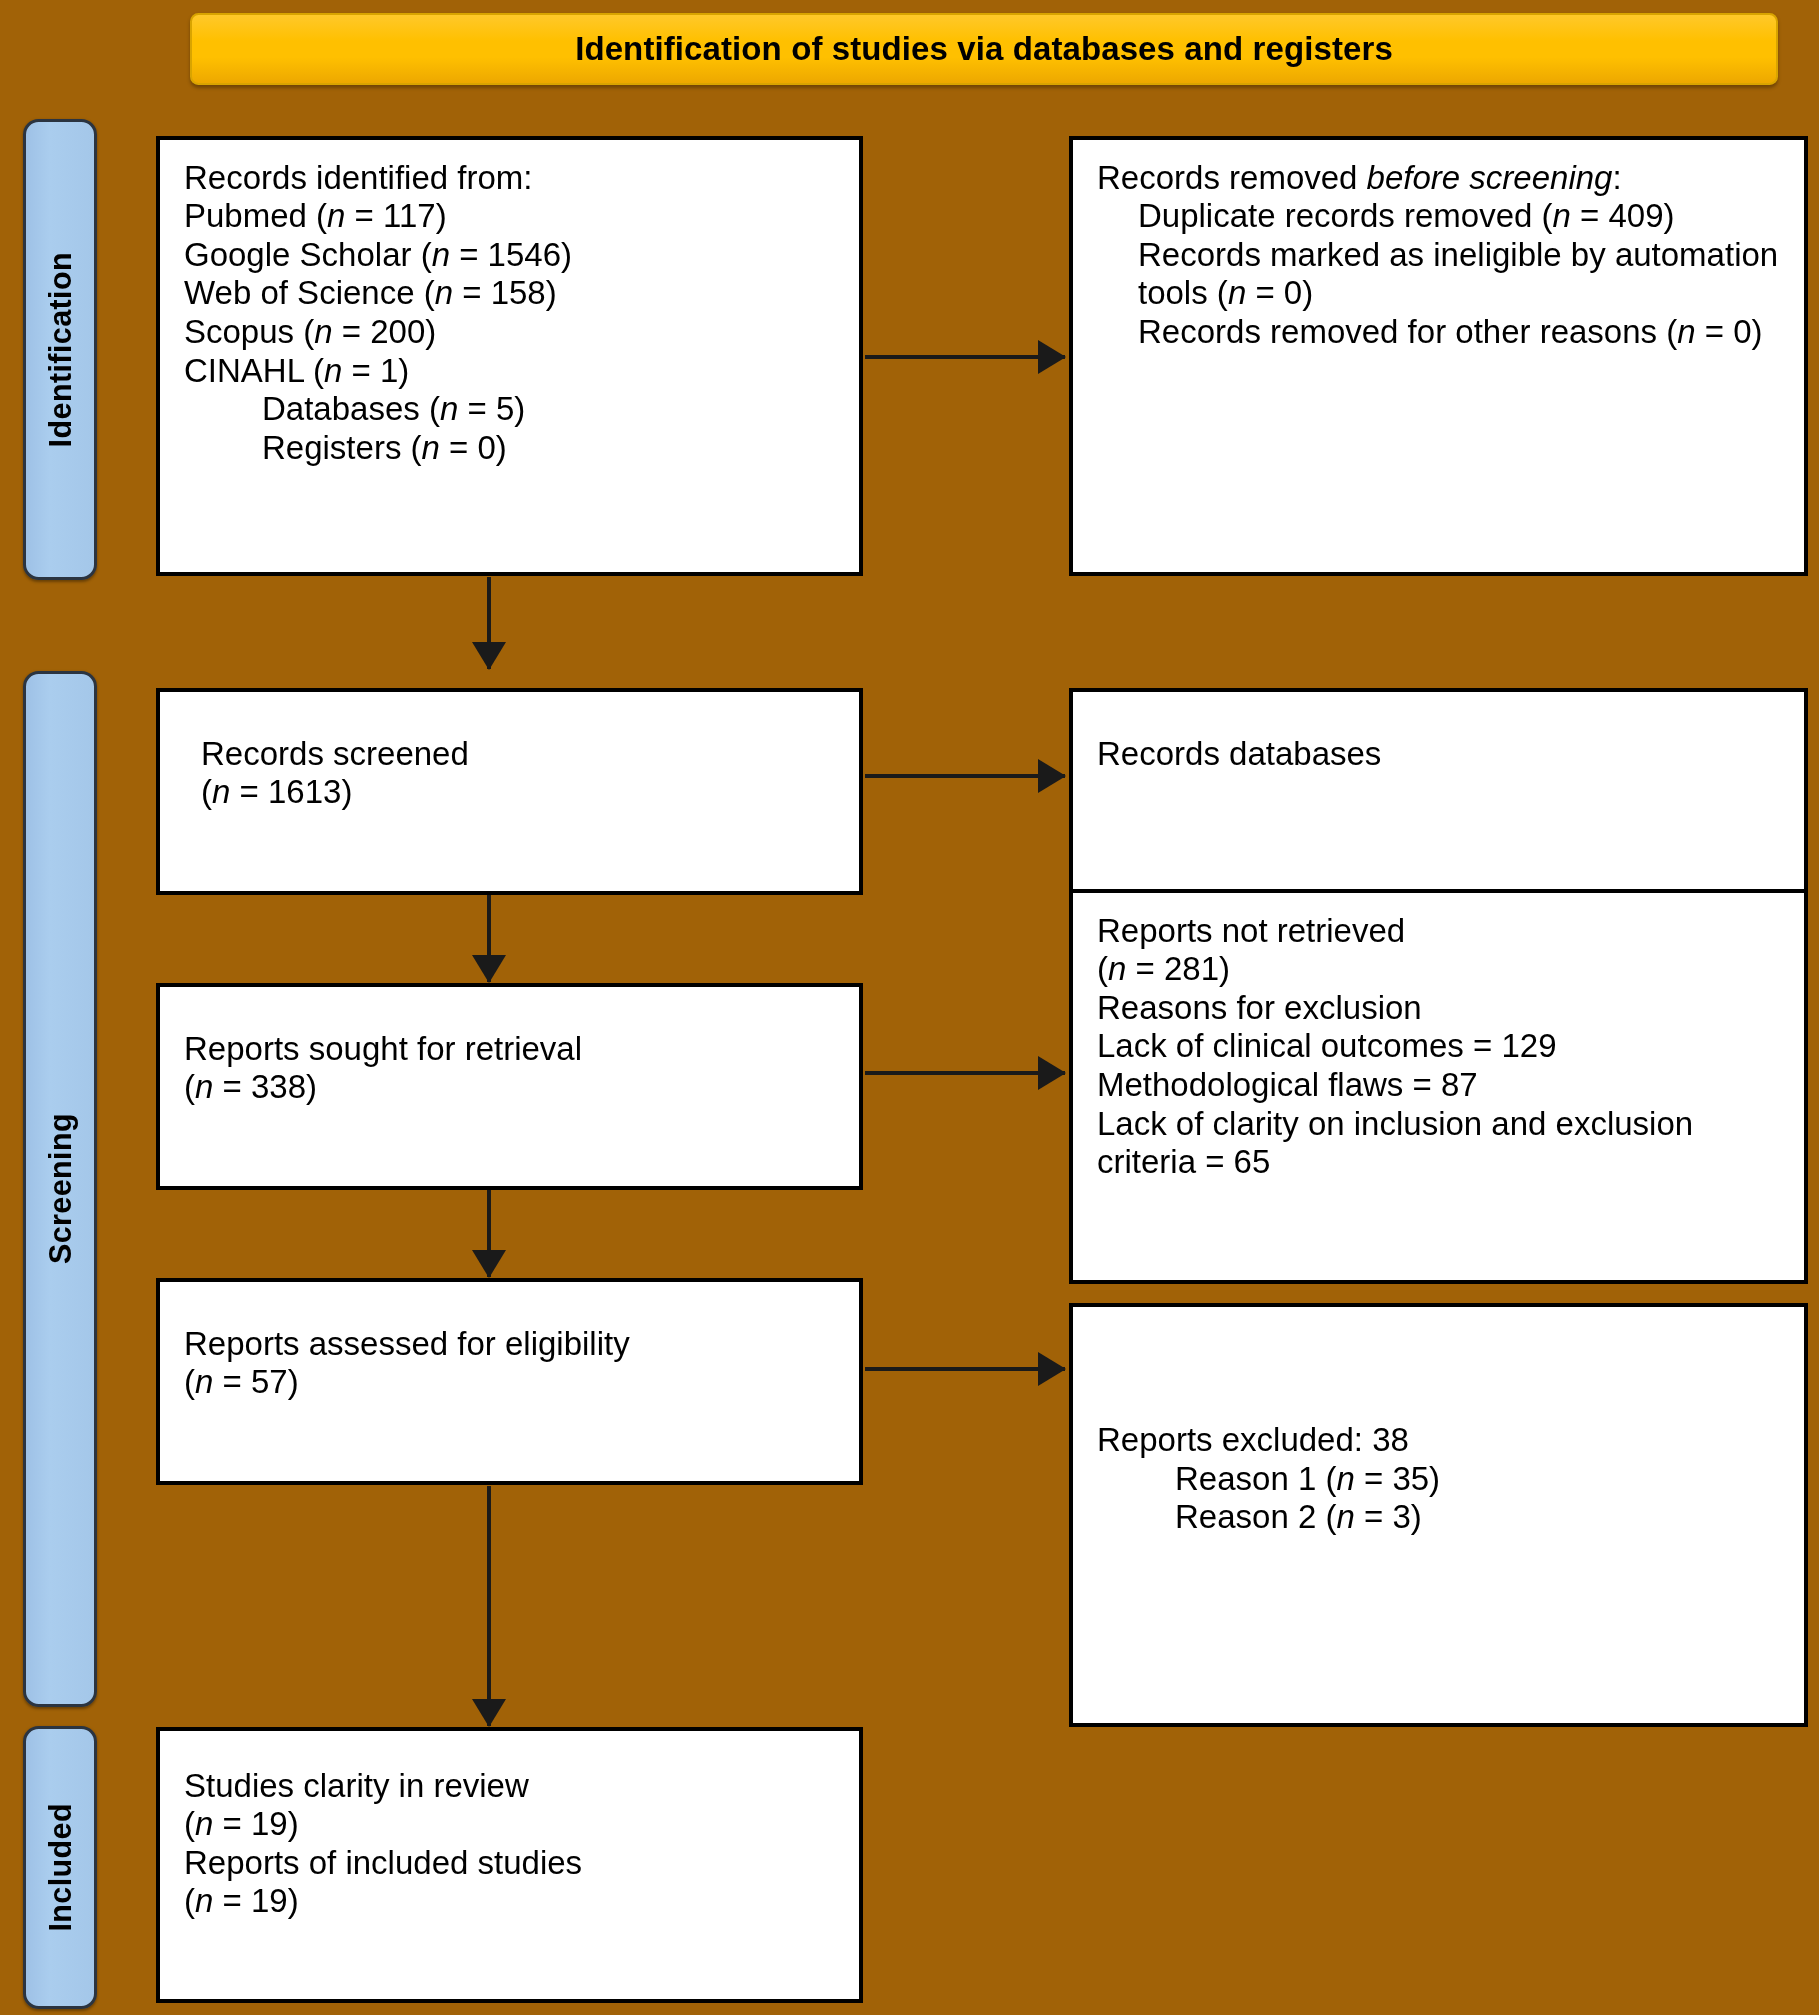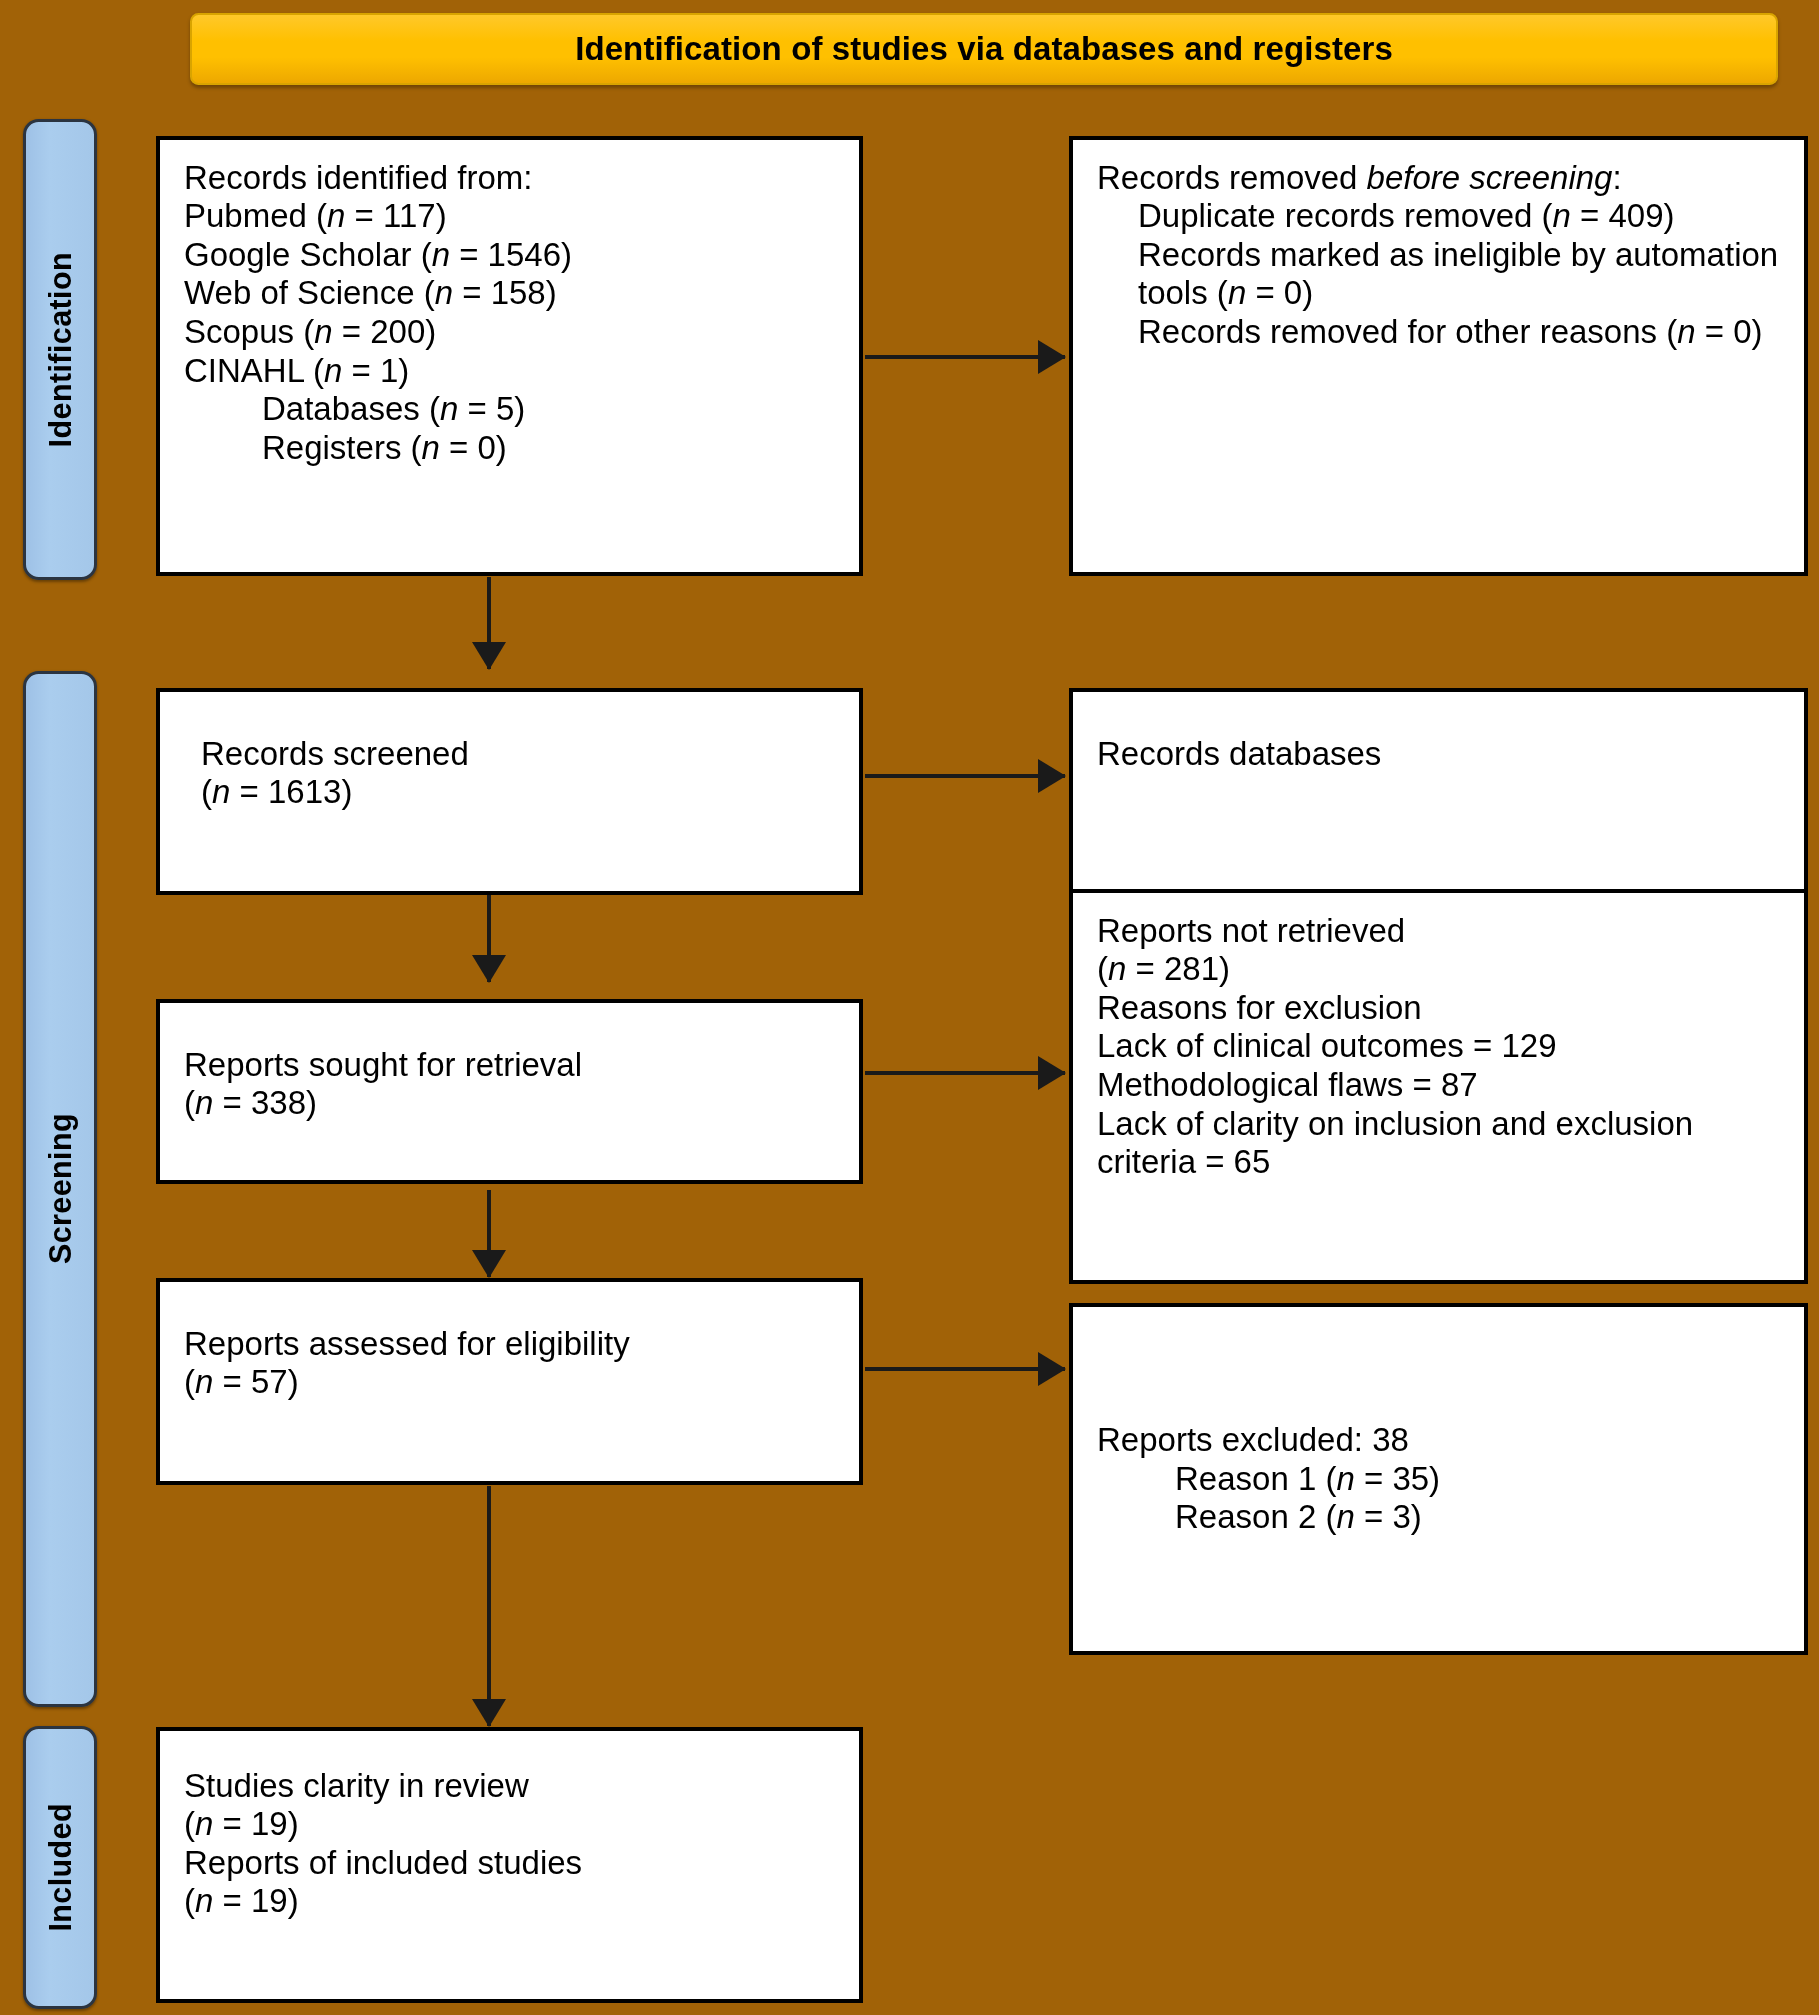--- a/index.html
+++ b/index.html
@@ -167,21 +167,21 @@
   </div>
 
   <div class="fbox" style="left:1069px; top:688px; width:739px; height:207px;">
     <p style="margin-top:24px;">Records databases</p>
   </div>
 
   <div class="harrow" style="left:865px; top:774px; width:200px;"></div>
 
   <div class="varrow" style="left:487px; top:895px; height:87px;"></div>
 
-  <div class="fbox" style="left:156px; top:983px; width:707px; height:185px;margin-top:16px;">
+  <div class="fbox" style="left:156px; top:983px; width:707px; height:207px;">
     <p style="margin-top:24px;">Reports sought for retrieval</p>
     <p>(<span class="ital">n</span> = 338)</p>
   </div>
 
   <div class="fbox" style="left:1069px; top:889px; width:739px; height:395px;">
     <p>Reports not retrieved</p>
     <p>(<span class="ital">n</span> = 281)</p>
     <p>Reasons for exclusion</p>
     <p>Lack of clinical outcomes = 129</p>
     <p>Methodological flaws = 87</p>
@@ -190,21 +190,21 @@
 
   <div class="harrow" style="left:865px; top:1071px; width:200px;"></div>
 
   <div class="varrow" style="left:487px; top:1190px; height:87px;"></div>
 
   <div class="fbox" style="left:156px; top:1278px; width:707px; height:207px;">
     <p style="margin-top:24px;">Reports assessed for eligibility</p>
     <p>(<span class="ital">n</span> = 57)</p>
   </div>
 
-  <div class="fbox" style="left:1069px; top:1303px; width:739px; height:352px; padding-top:114px;">
+  <div class="fbox" style="left:1069px; top:1303px; width:739px; height:424px; padding-top:114px;">
     <p>Reports excluded: 38</p>
     <p class="indent2">Reason 1 (<span class="ital">n</span> = 35)</p>
     <p class="indent2">Reason 2 (<span class="ital">n</span> = 3)</p>
   </div>
 
   <div class="harrow" style="left:865px; top:1367px; width:200px;"></div>
 
   <div class="varrow" style="left:487px; top:1486px; height:240px;"></div>
 
   <div class="fbox" style="left:156px; top:1727px; width:707px; height:276px;">

